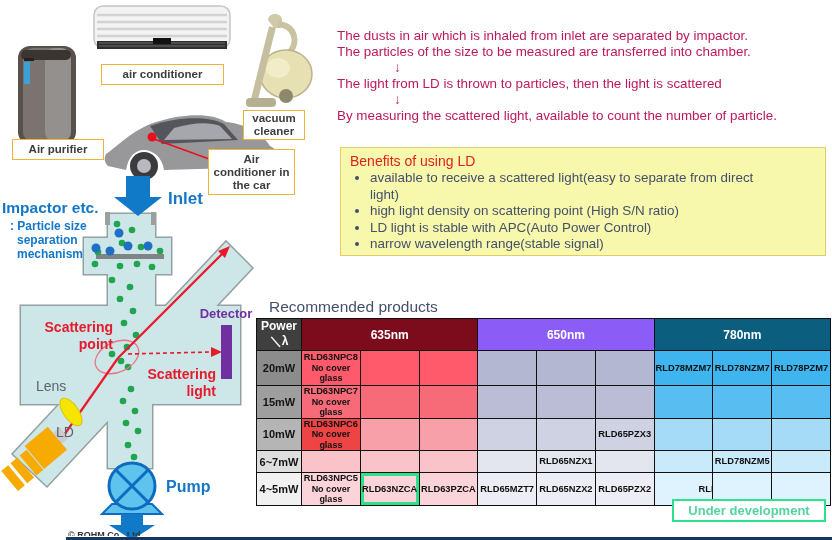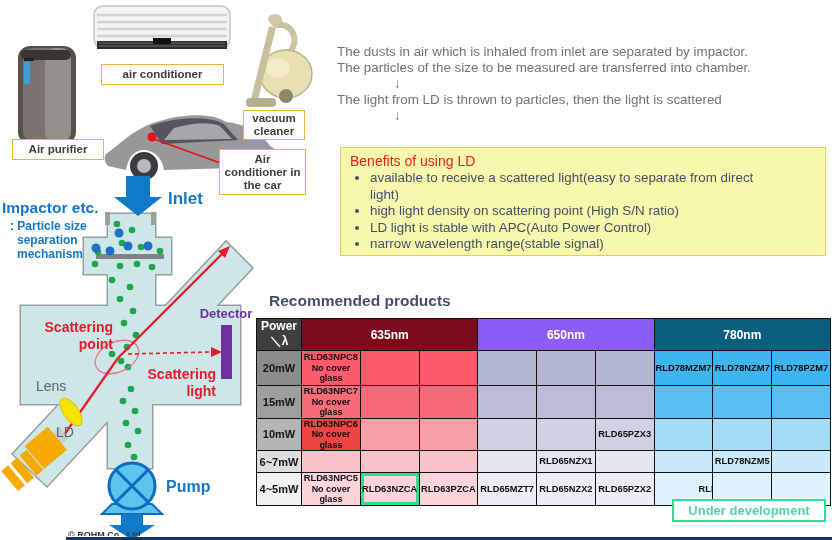--- a/index.html
+++ b/index.html
@@ -5,34 +5,34 @@
   html,body{margin:0;padding:0;}
   body{font-family:"Liberation Sans",sans-serif;background:#fff;}
   #slide{position:relative;width:832px;height:540px;background:#fff;overflow:hidden;}
 
   
   .tagbox{position:absolute;background:#fff;border:1.5px solid #f0b23c;color:#3d3d3d;
           font-weight:bold;font-size:11.5px;text-align:center;line-height:13px;
           display:flex;flex-direction:column;justify-content:center;}
 
   
-  #descr{position:absolute;left:337px;top:44px;width:492px;color:#737373;
+  #descr{position:absolute;left:337px;top:28px;width:492px;color:#be185d;
          font-size:13.4px;line-height:16px;}
   #descr .arrow{padding-left:57px;}
 
   
   #benefits{position:absolute;left:340px;top:147px;width:466px;height:99px;
             background:#f8f8ac;border:1.5px solid #ddd06a;padding:4px 9px;}
   #benefits .title{color:#e01f1f;font-size:14px;margin:1px 0 1px 0;}
   #benefits ul{margin:0;padding:0 0 0 20px;}
   #benefits li{color:#44506a;font-size:13.4px;line-height:16.5px;max-width:388px;}
 
   
-  #rec-title{position:absolute;left:269px;top:292px;color:#44506a;
-             font-size:15.5px;font-weight:bold;}
+  #rec-title{position:absolute;left:269px;top:298px;color:#44506a;
+             font-size:15.5px;font-weight:normal;}
   #prod-wrap{position:absolute;left:256px;top:318px;width:575px;}
   table.prod{border-collapse:collapse;table-layout:fixed;width:100%;}
   table.prod th, table.prod td{border:1px solid #101010;padding:0;text-align:center;
              overflow:hidden;}
   table.prod th{color:#fff;font-size:12px;font-weight:bold;height:27px;}
   th.corner{width:44px;font-size:11.5px;}
   td.plabel{font-weight:bold;font-size:11px;color:#141414;}
   td.pcell{font-weight:bold;font-size:9.3px;color:#101010;line-height:10.5px;}
   td.pcell .sub{font-size:9px;}
   td.hl{box-shadow:inset 0 0 0 3px #2de08c;}
@@ -103,21 +103,21 @@
   <div class="tagbox" style="left:12px;top:139px;width:90px;height:19px;">
     <span>Air purifier</span>
   </div>
   <div class="tagbox" style="left:101px;top:64px;width:121px;height:19px;">
     <span>air conditioner</span>
   </div>
   <div class="tagbox" style="left:243px;top:110px;width:60px;height:28px;">
     <span>vacuum</span>
     <span>cleaner</span>
   </div>
-  <div class="tagbox" style="left:219px;top:149px;width:85px;height:44px;">
+  <div class="tagbox" style="left:208px;top:149px;width:85px;height:44px;">
     <span>Air</span>
     <span>conditioner in</span>
     <span>the car</span>
   </div>
 
   <svg style="left:0;top:170px;" width="262" height="370" viewBox="0 170 262 370">
 
     <g fill="#cde6e8" stroke="#95a0a0" stroke-width="3">
       <polygon points="108,214 155,214 155,238 171,238 171,274 155,274 155,308 108,308 108,274 84,274 84,238 108,238"></polygon>
       <rect x="21" y="306" width="219" height="98"></rect>
@@ -223,20 +223,21 @@
     <text class="t-gray" x="56" y="437" font-size="14">LD</text>
     <text class="t-blue" x="166" y="492" font-size="16">Pump</text>
   </svg>
 
   <div id="descr">
     <div>The dusts in air which is inhaled from inlet are separated by impactor.</div>
     <div>The particles of the size to be measured are transferred into chamber.</div>
     <div class="arrow">↓</div>
     <div>The light from LD is thrown to particles, then the light is scattered</div>
     <div class="arrow">↓</div>
+    <div>By measuring the scattered light, available to count the number of particle.</div>
   </div>
 
   <div id="benefits">
     <div class="title">Benefits of using LD</div>
     <ul>
       <li>available to receive a scattered light(easy to separate from direct light)</li>
       <li>high light density on scattering point (High S/N ratio)</li>
       <li>LD light is stable with APC(Auto Power Control)</li>
       <li>narrow wavelength range(stable signal)</li>
     </ul>

